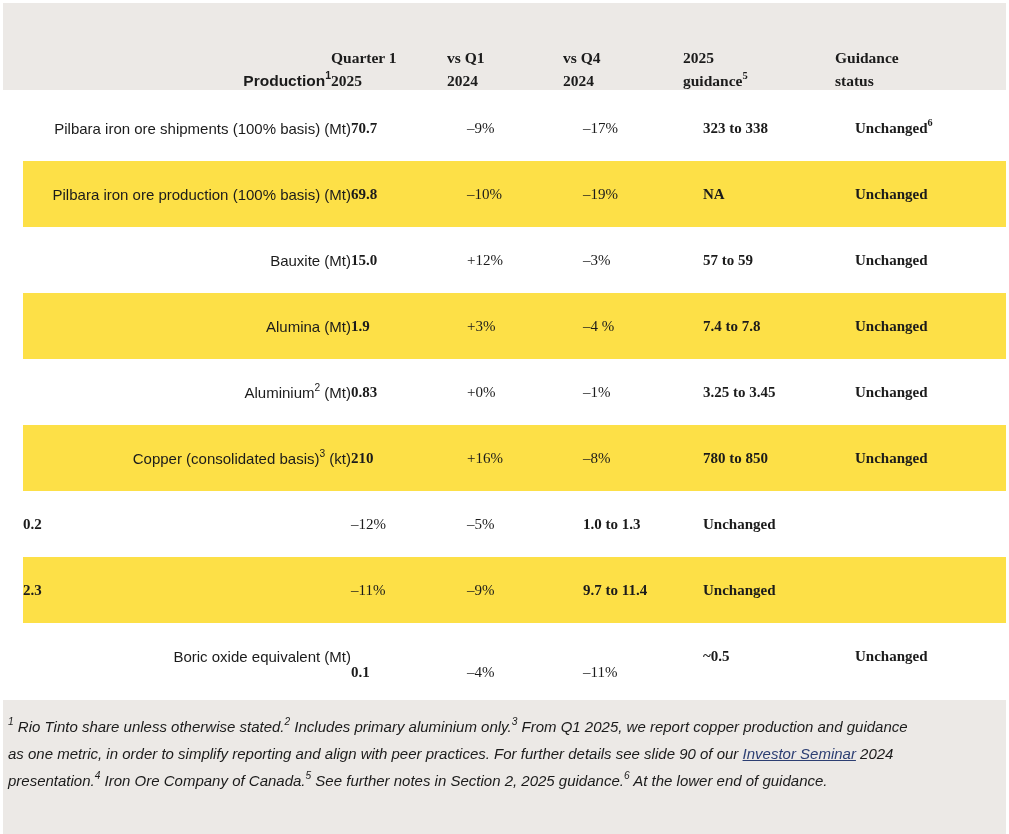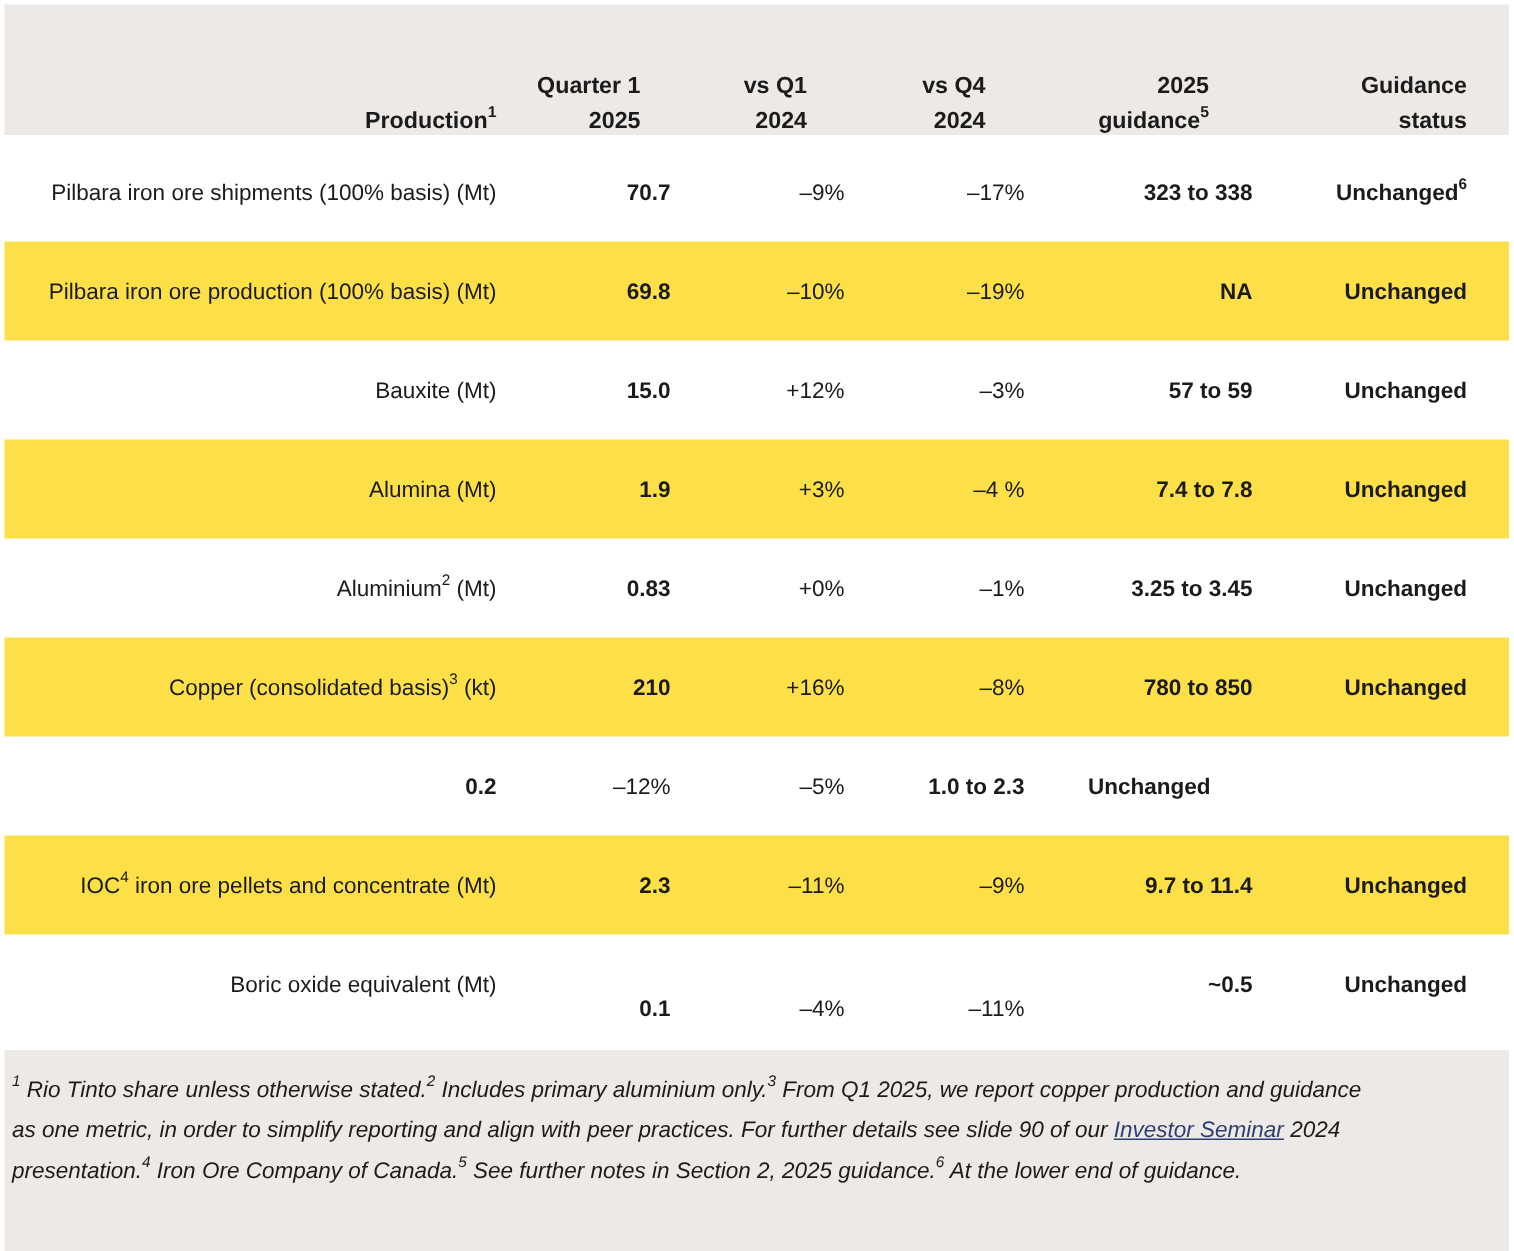--- a/index.html
+++ b/index.html
@@ -29,25 +29,25 @@
     font-size: 15.5px;
     line-height: 23px;
   }
   
   .thead .c2 { padding-right: 20px; }
   .thead .c3 { padding-right: 25px; margin-top: 43px; }
   .thead .c4 { padding-right: 26px; }
   .thead .c5 { padding-right: 29px; }
 
   .tbody { margin-top: 5px; }
-  .body-row { height: 66px; font-size: 15px; }
+  .body-row { height: 66px; font-size: 15px; margin-left: 20px; }
   .body-row.shaded { background: #fde047; }
 
   .cell.c1 { padding-left: 5px; text-align: right; }
-  .cell.c2, .cell.c3, .cell.c4, .cell.c5, .cell.c6 { text-align: right; }
+  .cell.c2, .cell.c3, .cell.c4, .cell.c5, .cell.c6 { text-align: left; font-family: Liberation Serif, serif; }
   .cell.c6 { padding-right: 28px; }
 
   .body-row .c2, .body-row .c5, .body-row .c6 { font-weight: bold; }
   .body-row .c3, .body-row .c4 { font-weight: normal; }
 
   .cell.drop { transform: translateY(16px); }
 
   sup {
     font-size: 68%;
     line-height: 0;
@@ -146,25 +146,24 @@
           <div class="cell c2">210</div>
           <div class="cell c3">+16%</div>
           <div class="cell c4">–8%</div>
           <div class="cell c5">780 to 850</div>
           <div class="cell c6">Unchanged</div>
         </div>
         <div class="row body-row">
           <div class="cell c2">0.2</div>
           <div class="cell c3">–12%</div>
           <div class="cell c4">–5%</div>
-          <div class="cell c5">1.0 to 2.3</div>
+          <div class="cell c5">1.0 to 1.3</div>
           <div class="cell c6">Unchanged</div>
         </div>
         <div class="row body-row shaded">
-          <div class="cell c1">IOC<sup>4</sup> iron ore pellets and concentrate (Mt)</div>
           <div class="cell c2">2.3</div>
           <div class="cell c3">–11%</div>
           <div class="cell c4">–9%</div>
           <div class="cell c5">9.7 to 11.4</div>
           <div class="cell c6">Unchanged</div>
         </div>
         <div class="row body-row">
           <div class="cell c1">Boric oxide equivalent (Mt)</div>
           <div class="cell c2 drop">0.1</div>
           <div class="cell c3 drop">–4%</div>

